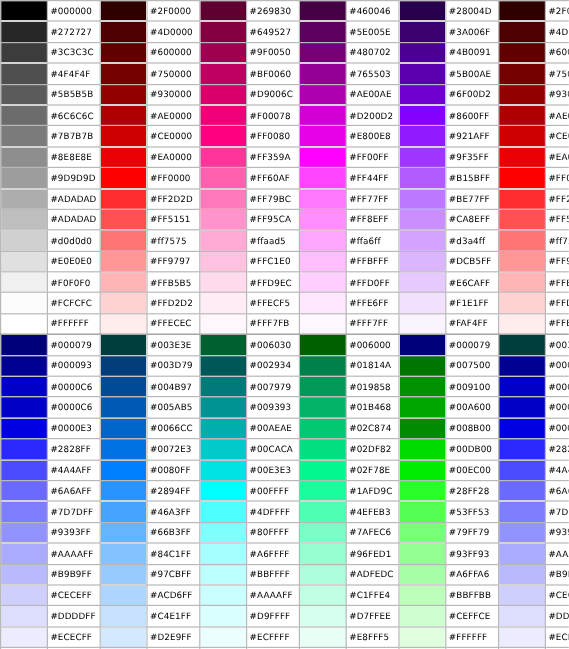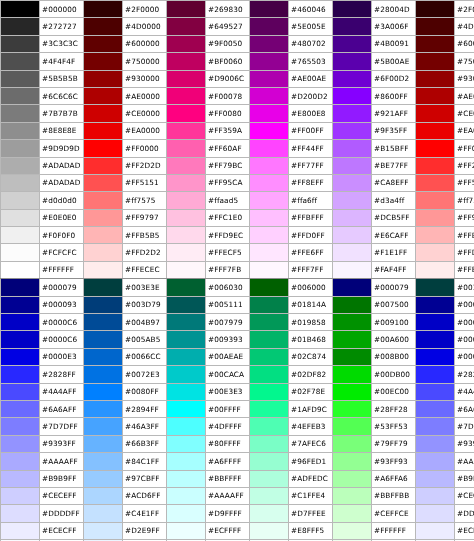--- a/index.html
+++ b/index.html
@@ -288,21 +288,21 @@
         <td class="label">#000079</td>
         <td class="swatch" style="background-color: rgb(0, 62, 62);"></td>
         <td class="label">#003E3E</td>
       </tr>
       <tr>
         <td class="swatch" style="background-color: rgb(0, 0, 147);"></td>
         <td class="label">#000093</td>
         <td class="swatch" style="background-color: rgb(0, 61, 121);"></td>
         <td class="label">#003D79</td>
         <td class="swatch" style="background-color: rgb(0, 87, 87);"></td>
-        <td class="label">#005111</td>
+        <td class="label">#002934</td>
         <td class="swatch" style="background-color: rgb(1, 129, 74);"></td>
         <td class="label">#01814A</td>
         <td class="swatch" style="background-color: rgb(0, 117, 0);"></td>
         <td class="label">#007500</td>
         <td class="swatch" style="background-color: rgb(0, 0, 147);"></td>
         <td class="label">#000093</td>
       </tr>
       <tr>
         <td class="swatch" style="background-color: rgb(0, 0, 198);"></td>
         <td class="label">#0000C6</td>

